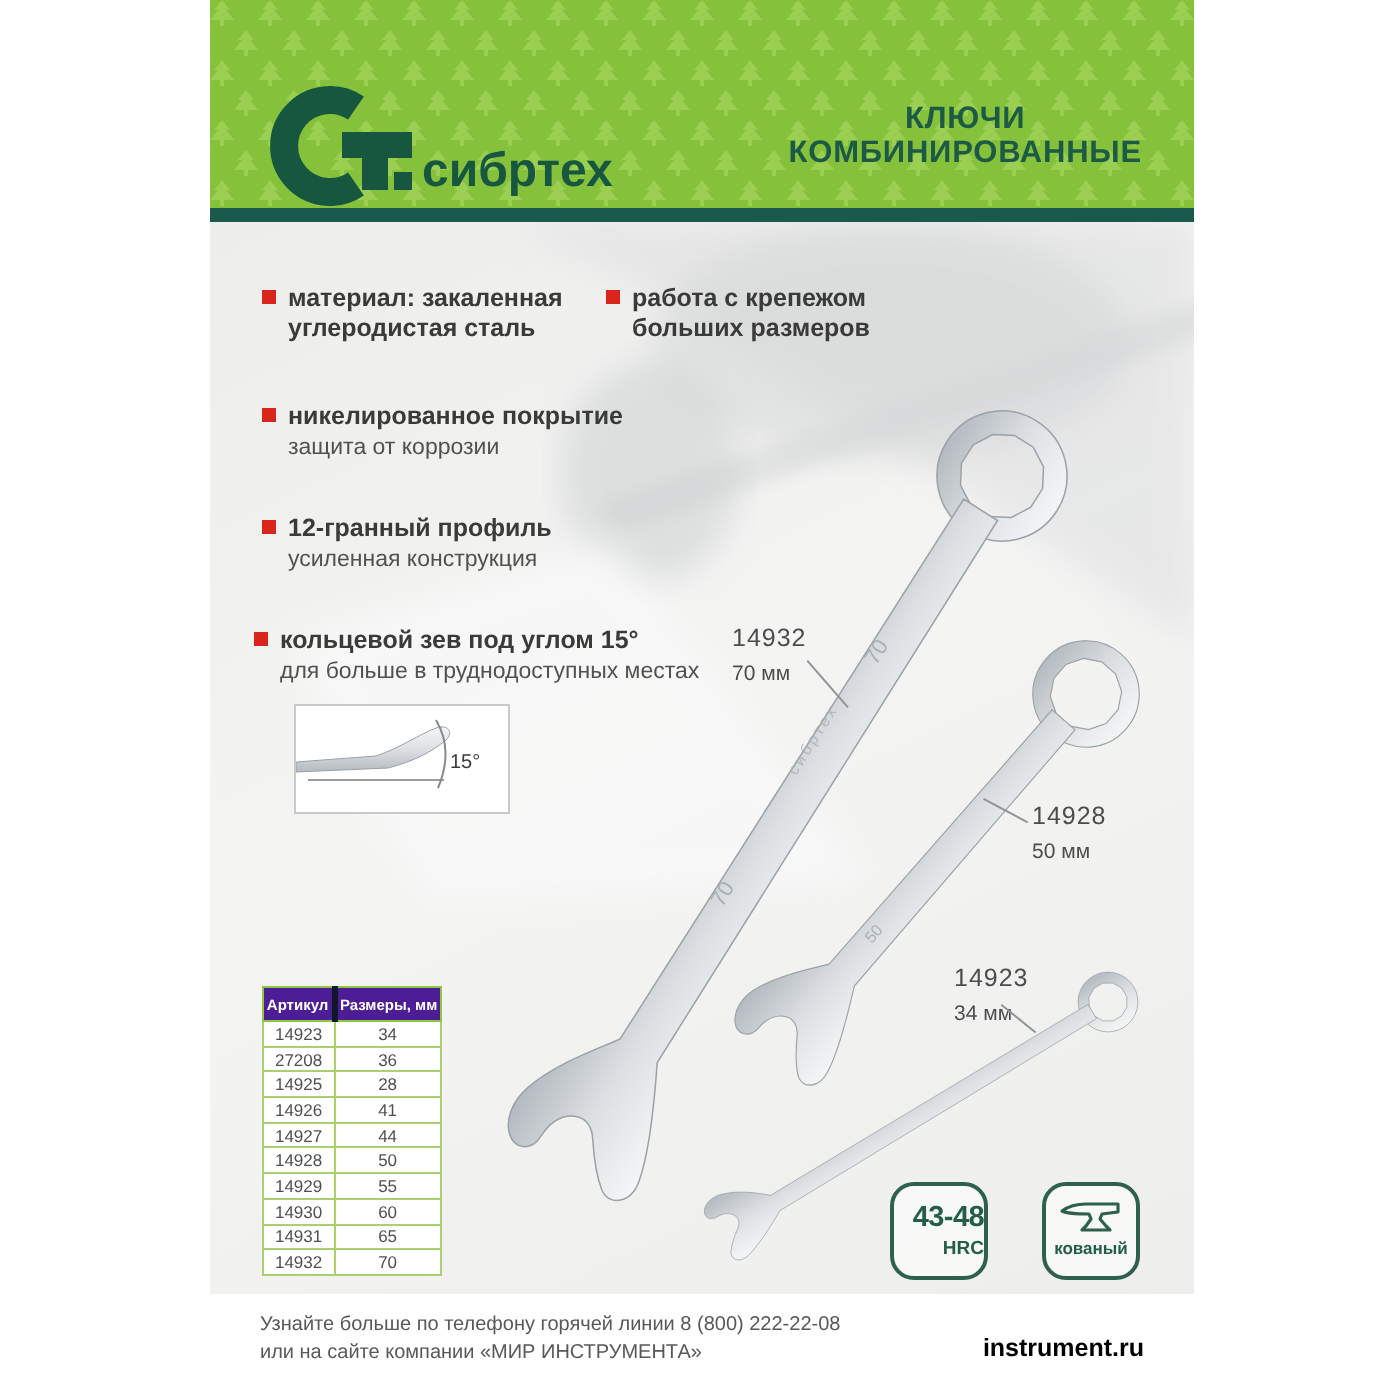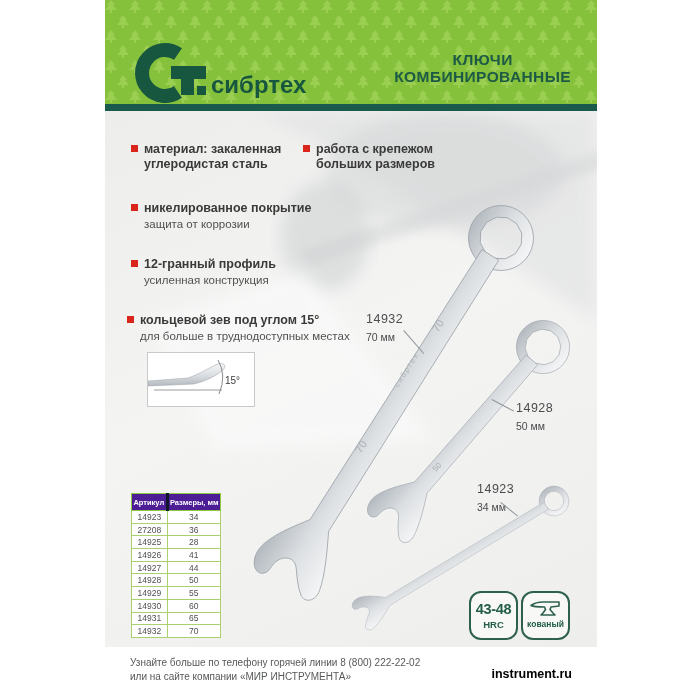--- a/index.html
+++ b/index.html
@@ -45,21 +45,21 @@
 
   
   .wlabel { position:absolute; color:#4b4c4e; }
   .wlabel .art { font-size:12.5px; letter-spacing:.5px; }
   .wlabel .sz { font-size:10.5px; margin-top:5px; }
   .leader { position:absolute; height:1px; background:#8f9498; transform-origin:0 0; }
 
   
   .badge { position:absolute; width:49px; height:49px; border:2px solid #2e614d; border-radius:12px;
            background:rgba(255,255,255,.55); text-align:center; color:#235e48; }
-  .badge-hrc { left:469px; top:591px; }
+  .badge-hrc { left:445px; top:591px;text-align:right; }
   .badge-forged { left:521px; top:591px; }
   .hrc-val { font-size:14.5px; font-weight:bold; margin-top:8px; letter-spacing:-.3px; }
   .hrc-unit { font-size:9.5px; font-weight:bold; margin-top:2px; }
   .anvil-wrap { margin-top:5px; height:21px; }
   .forged-lbl { font-size:8.5px; font-weight:bold; }
 
   
   .footer-info { left:130px; top:656px; font-size:10px; line-height:14px; color:#57585a; }
   .website { right:128px; top:667px; font-size:12.5px; font-weight:bold; color:#000000; }
 </style>
@@ -265,18 +265,18 @@
     <div class="anvil-wrap">
       <svg width="34" height="21" viewBox="0 0 34 20">
         <path d="M 2,7 C 6,4 10,3.5 14,3.5 L 30,3.5 L 30,7.5 L 22,8.5 L 21,11 L 24,14.5 L 26,16.5
                  L 12,16.5 L 14,14.5 L 16.5,11 L 15.5,8.5 C 10,8.5 4,8 2,7 Z" fill="none" stroke="#2e614d" stroke-width="1.6" stroke-linejoin="round"></path>
       </svg>
     </div>
     <div class="forged-lbl">кованый</div>
   </div>
 
   <div class="abs footer-info">
-    <div>Узнайте больше по телефону горячей линии 8 (800) 222-22-02</div>
+    <div>Узнайте больше по телефону горячей линии 8 (800) 222-22-08</div>
     <div>или на сайте компании «МИР ИНСТРУМЕНТА»</div>
   </div>
   <div class="abs website">instrument.ru</div>
 
 </div>
 
 </body></html>

